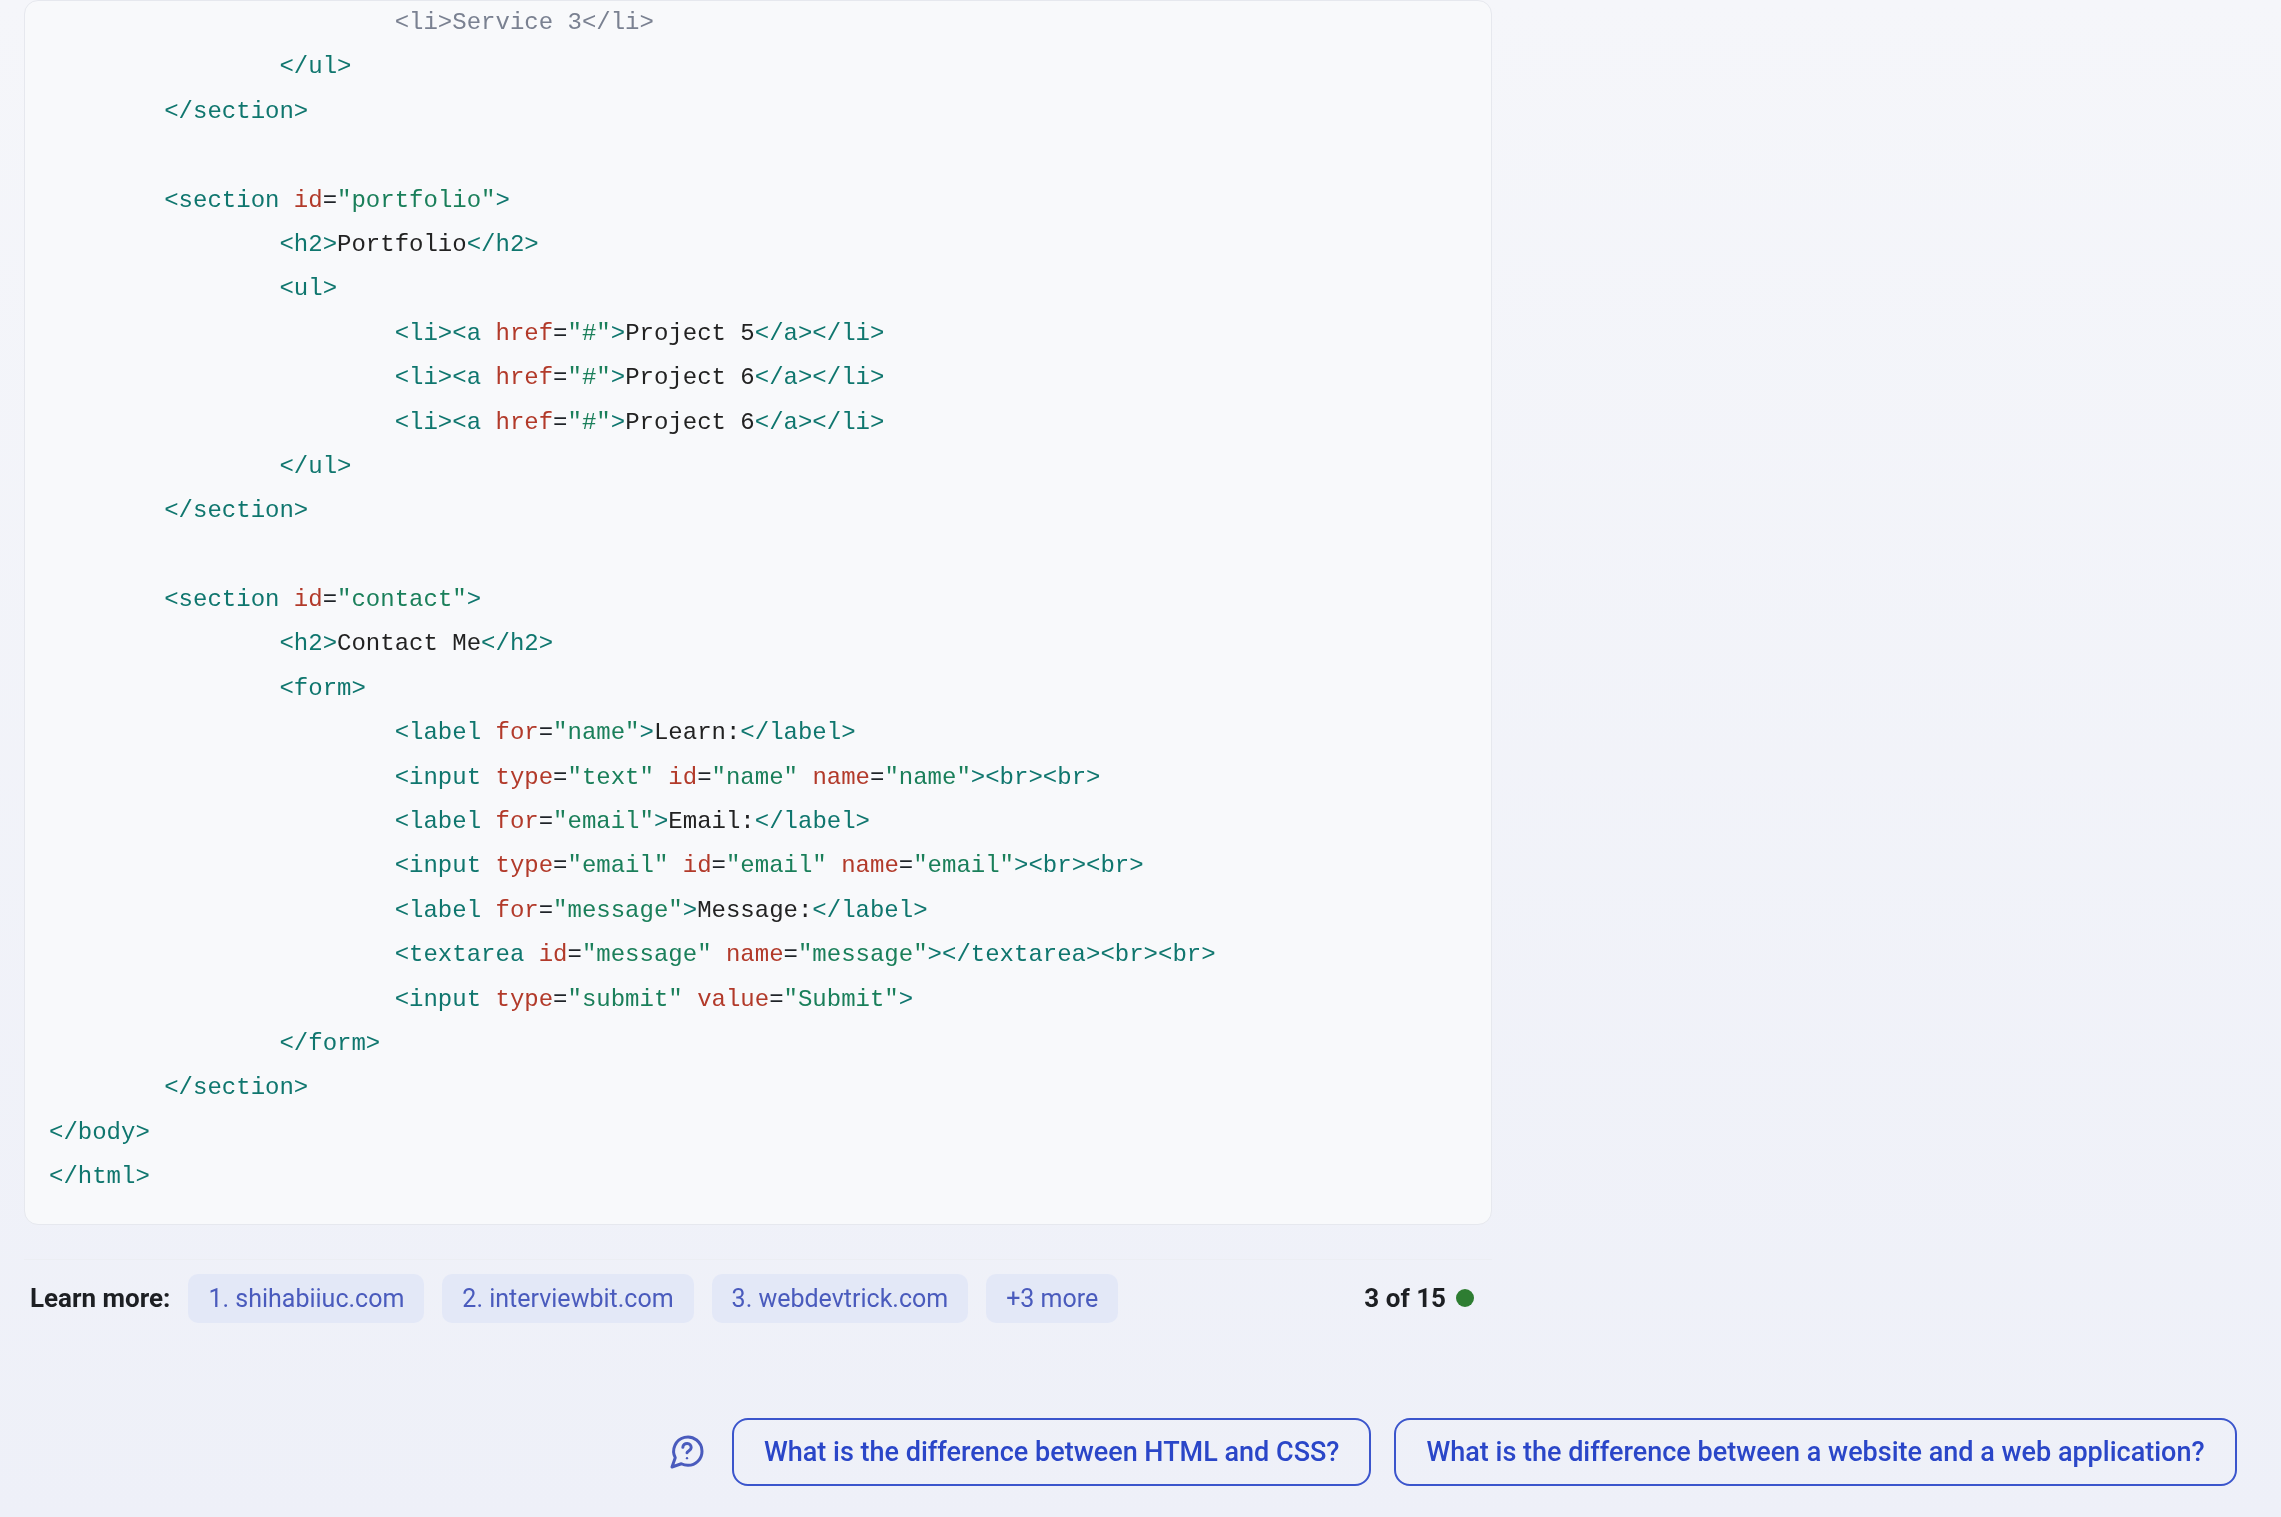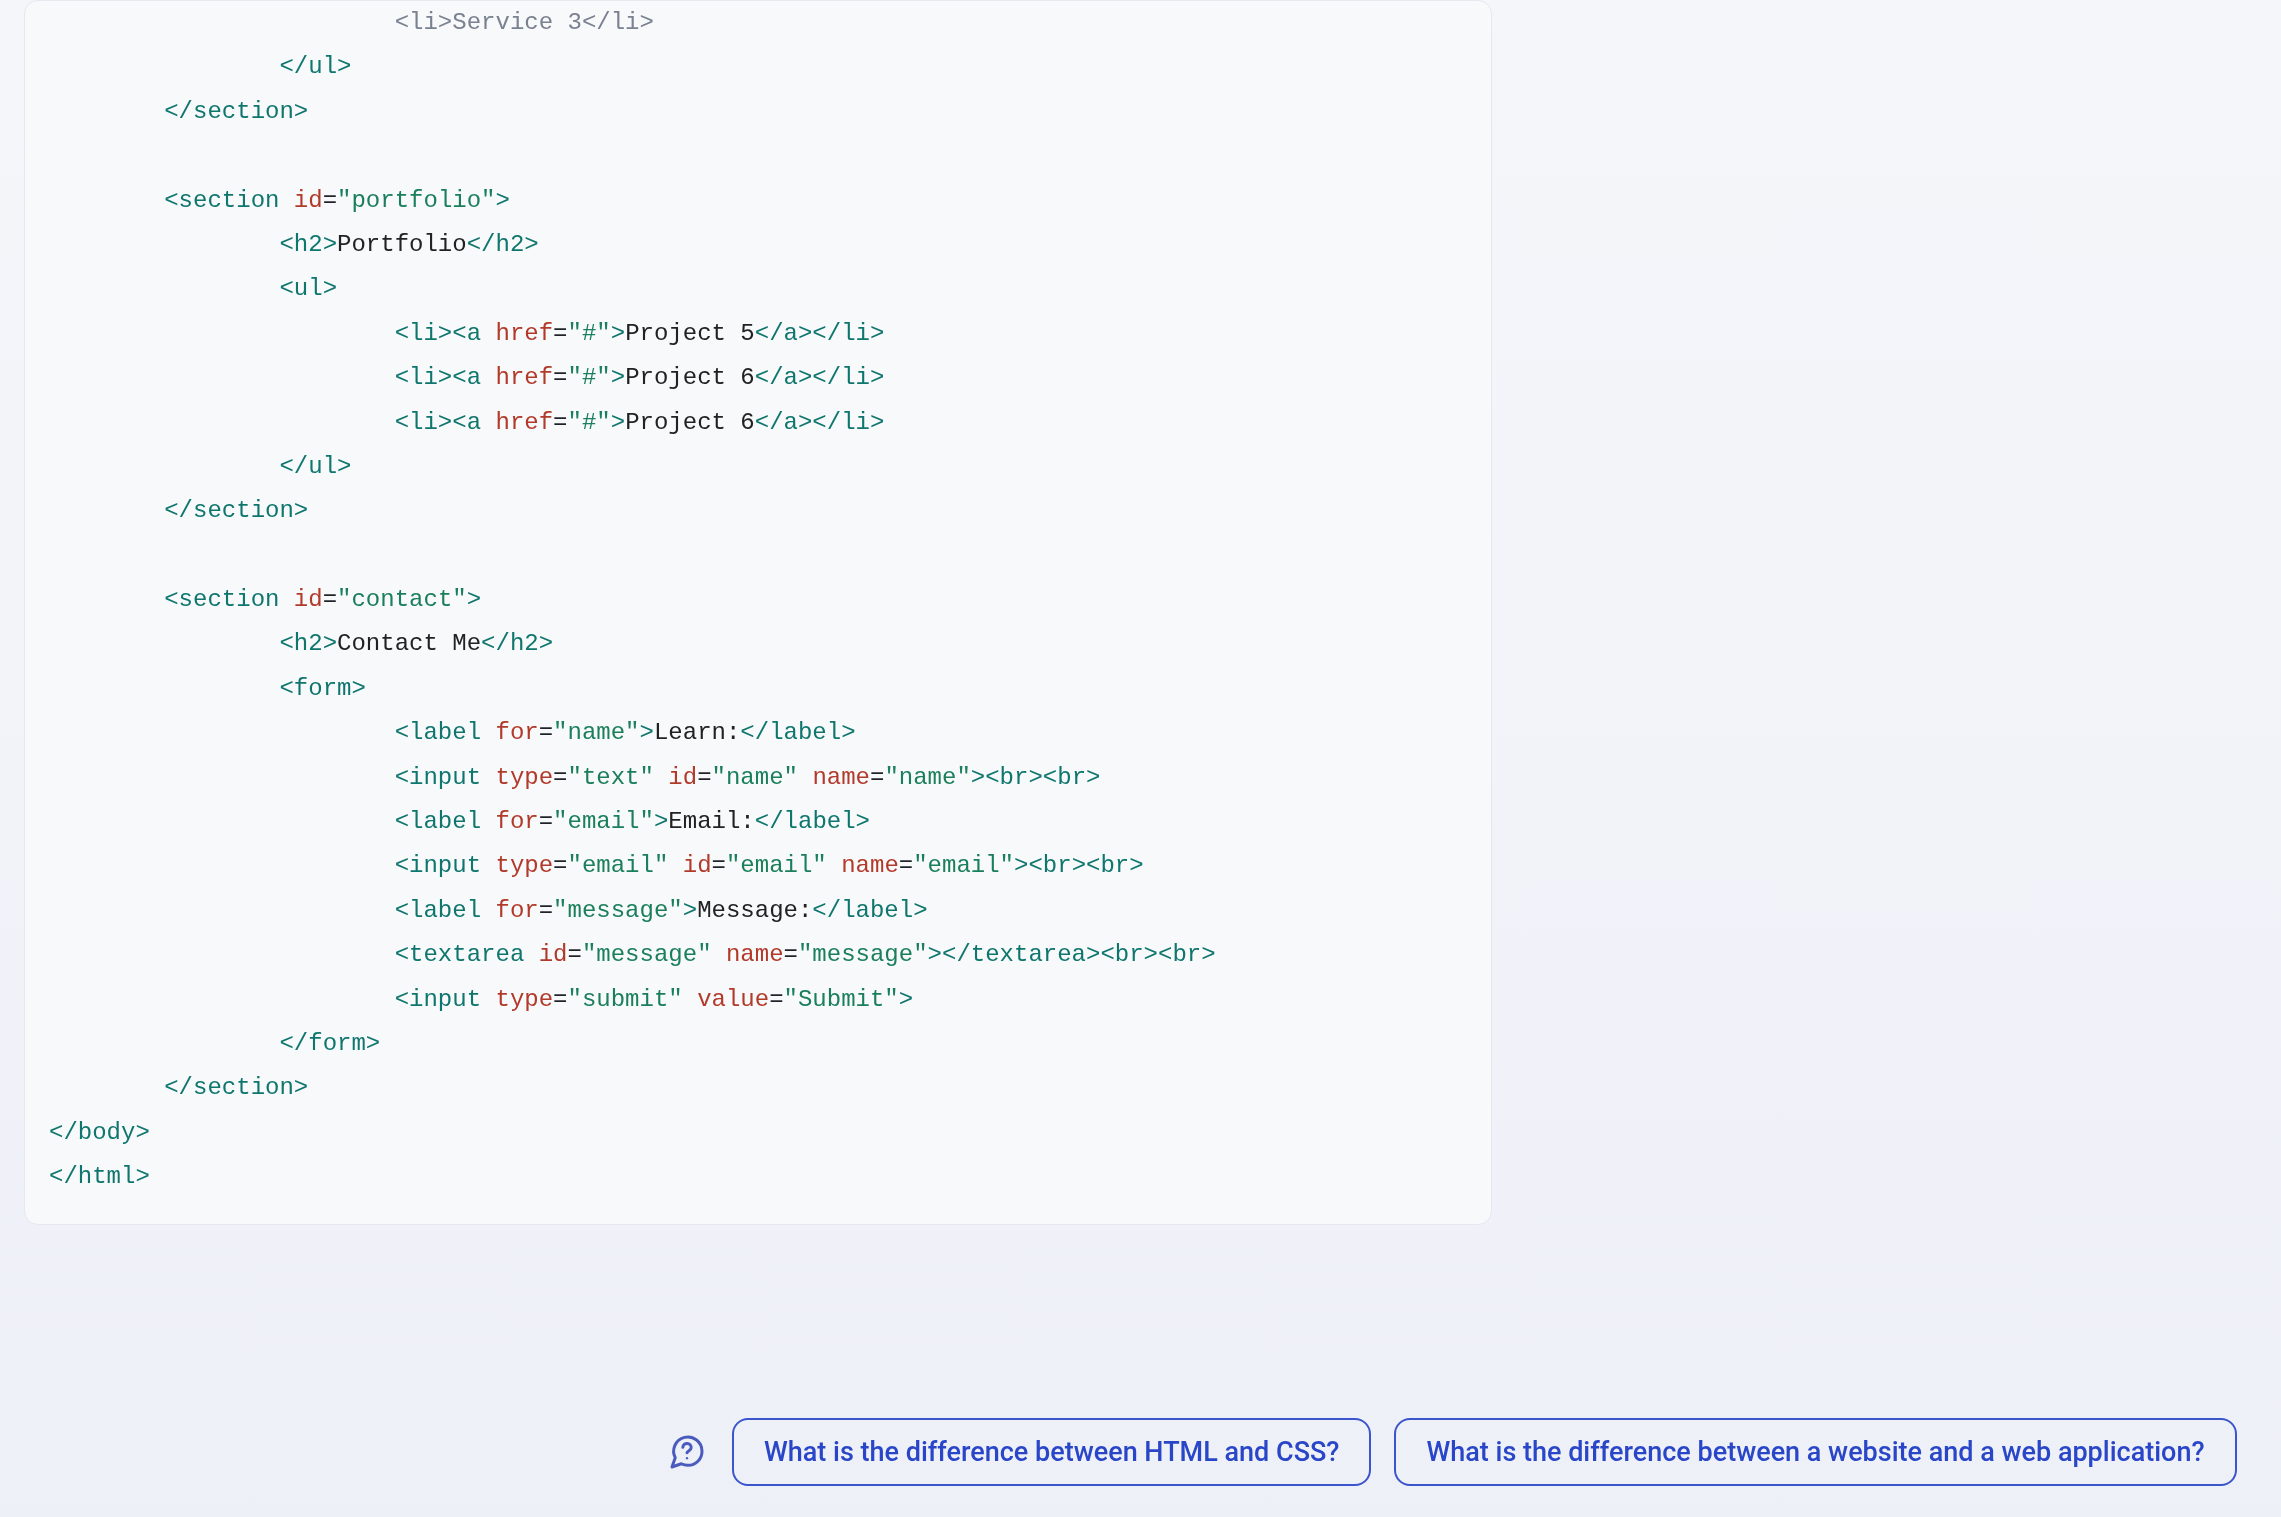--- a/index.html
+++ b/index.html
@@ -151,20 +151,32 @@
 <span class="tag">                        &lt;label </span><span class="attr">for</span><span>=</span><span class="string">"message"</span><span class="tag">&gt;</span><span class="text">Message:</span><span class="tag">&lt;/label&gt;</span>
 <span class="tag">                        &lt;textarea </span><span class="attr">id</span><span>=</span><span class="string">"message"</span> <span class="attr">name</span><span>=</span><span class="string">"message"</span><span class="tag">&gt;</span><span class="tag">&lt;/textarea&gt;&lt;br&gt;&lt;br&gt;</span>
 <span class="tag">                        &lt;input </span><span class="attr">type</span><span>=</span><span class="string">"submit"</span> <span class="attr">value</span><span>=</span><span class="string">"Submit"</span><span class="tag">&gt;</span>
 <span class="tag">                &lt;/form&gt;</span>
 <span class="tag">        &lt;/section&gt;</span>
 <span class="tag">&lt;/body&gt;</span>
 <span class="tag">&lt;/html&gt;</span></pre>
   </div>
 
 
+  <div class="learn-row">
+    <span class="learn-label">Learn more:</span>
+    <span class="chip">1. shihabiiuc.com</span>
+    <span class="chip">2. interviewbit.com</span>
+    <span class="chip">3. webdevtrick.com</span>
+    <span class="chip">+3 more</span>
+    <span class="spacer"></span>
+    <span class="count">
+      <span>3 of 15</span>
+      <span class="dot"></span>
+    </span>
+  </div>
 
 </div>
 
 <div class="suggest-row">
   <span class="help-icon">
     <svg viewBox="0 0 24 24" fill="none" stroke="currentColor" stroke-width="1.8" stroke-linecap="round" stroke-linejoin="round">
       <path d="M21 11.5a8.38 8.38 0 0 1-8.5 8.5 8.5 8.5 0 0 1-3.9-.95L3 21l1.95-5.6A8.5 8.5 0 1 1 21 11.5z"></path>
       <path d="M9.5 9.2a2.5 2.5 0 0 1 5 .3c0 1.6-2.5 2-2.5 3"></path>
       <circle cx="12" cy="15.7" r="0.7" fill="currentColor" stroke="none"></circle>
     </svg>

